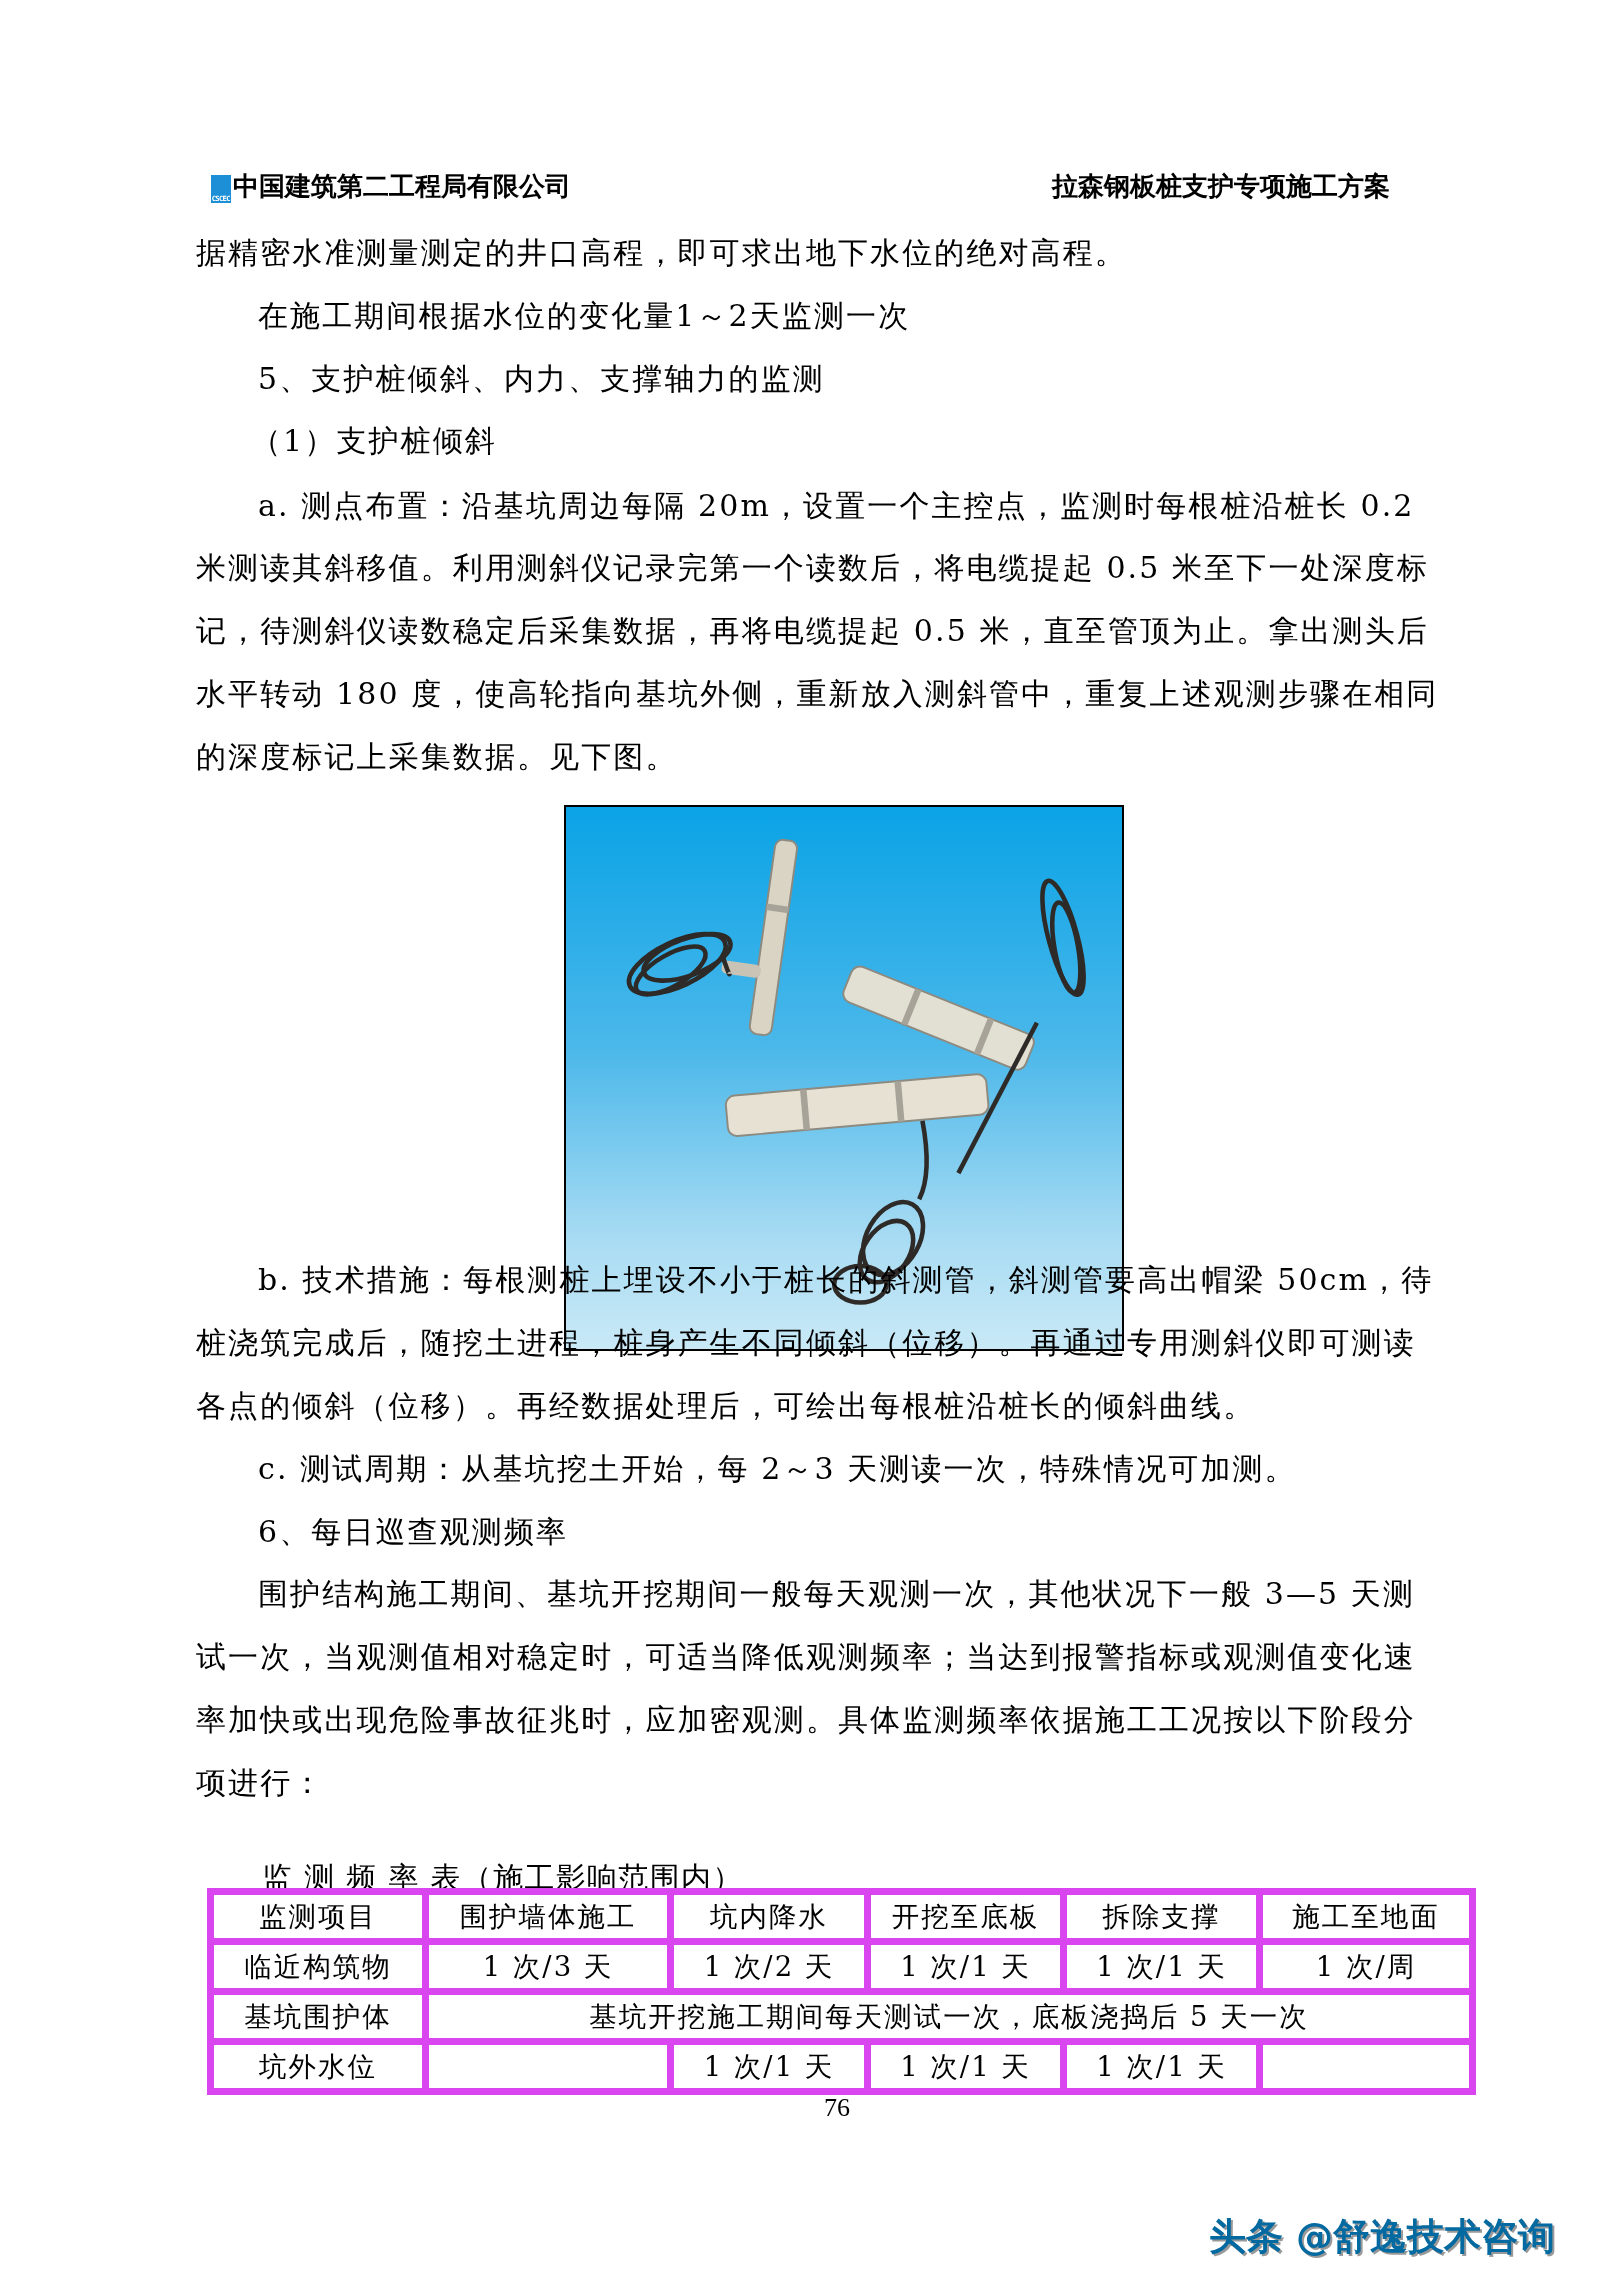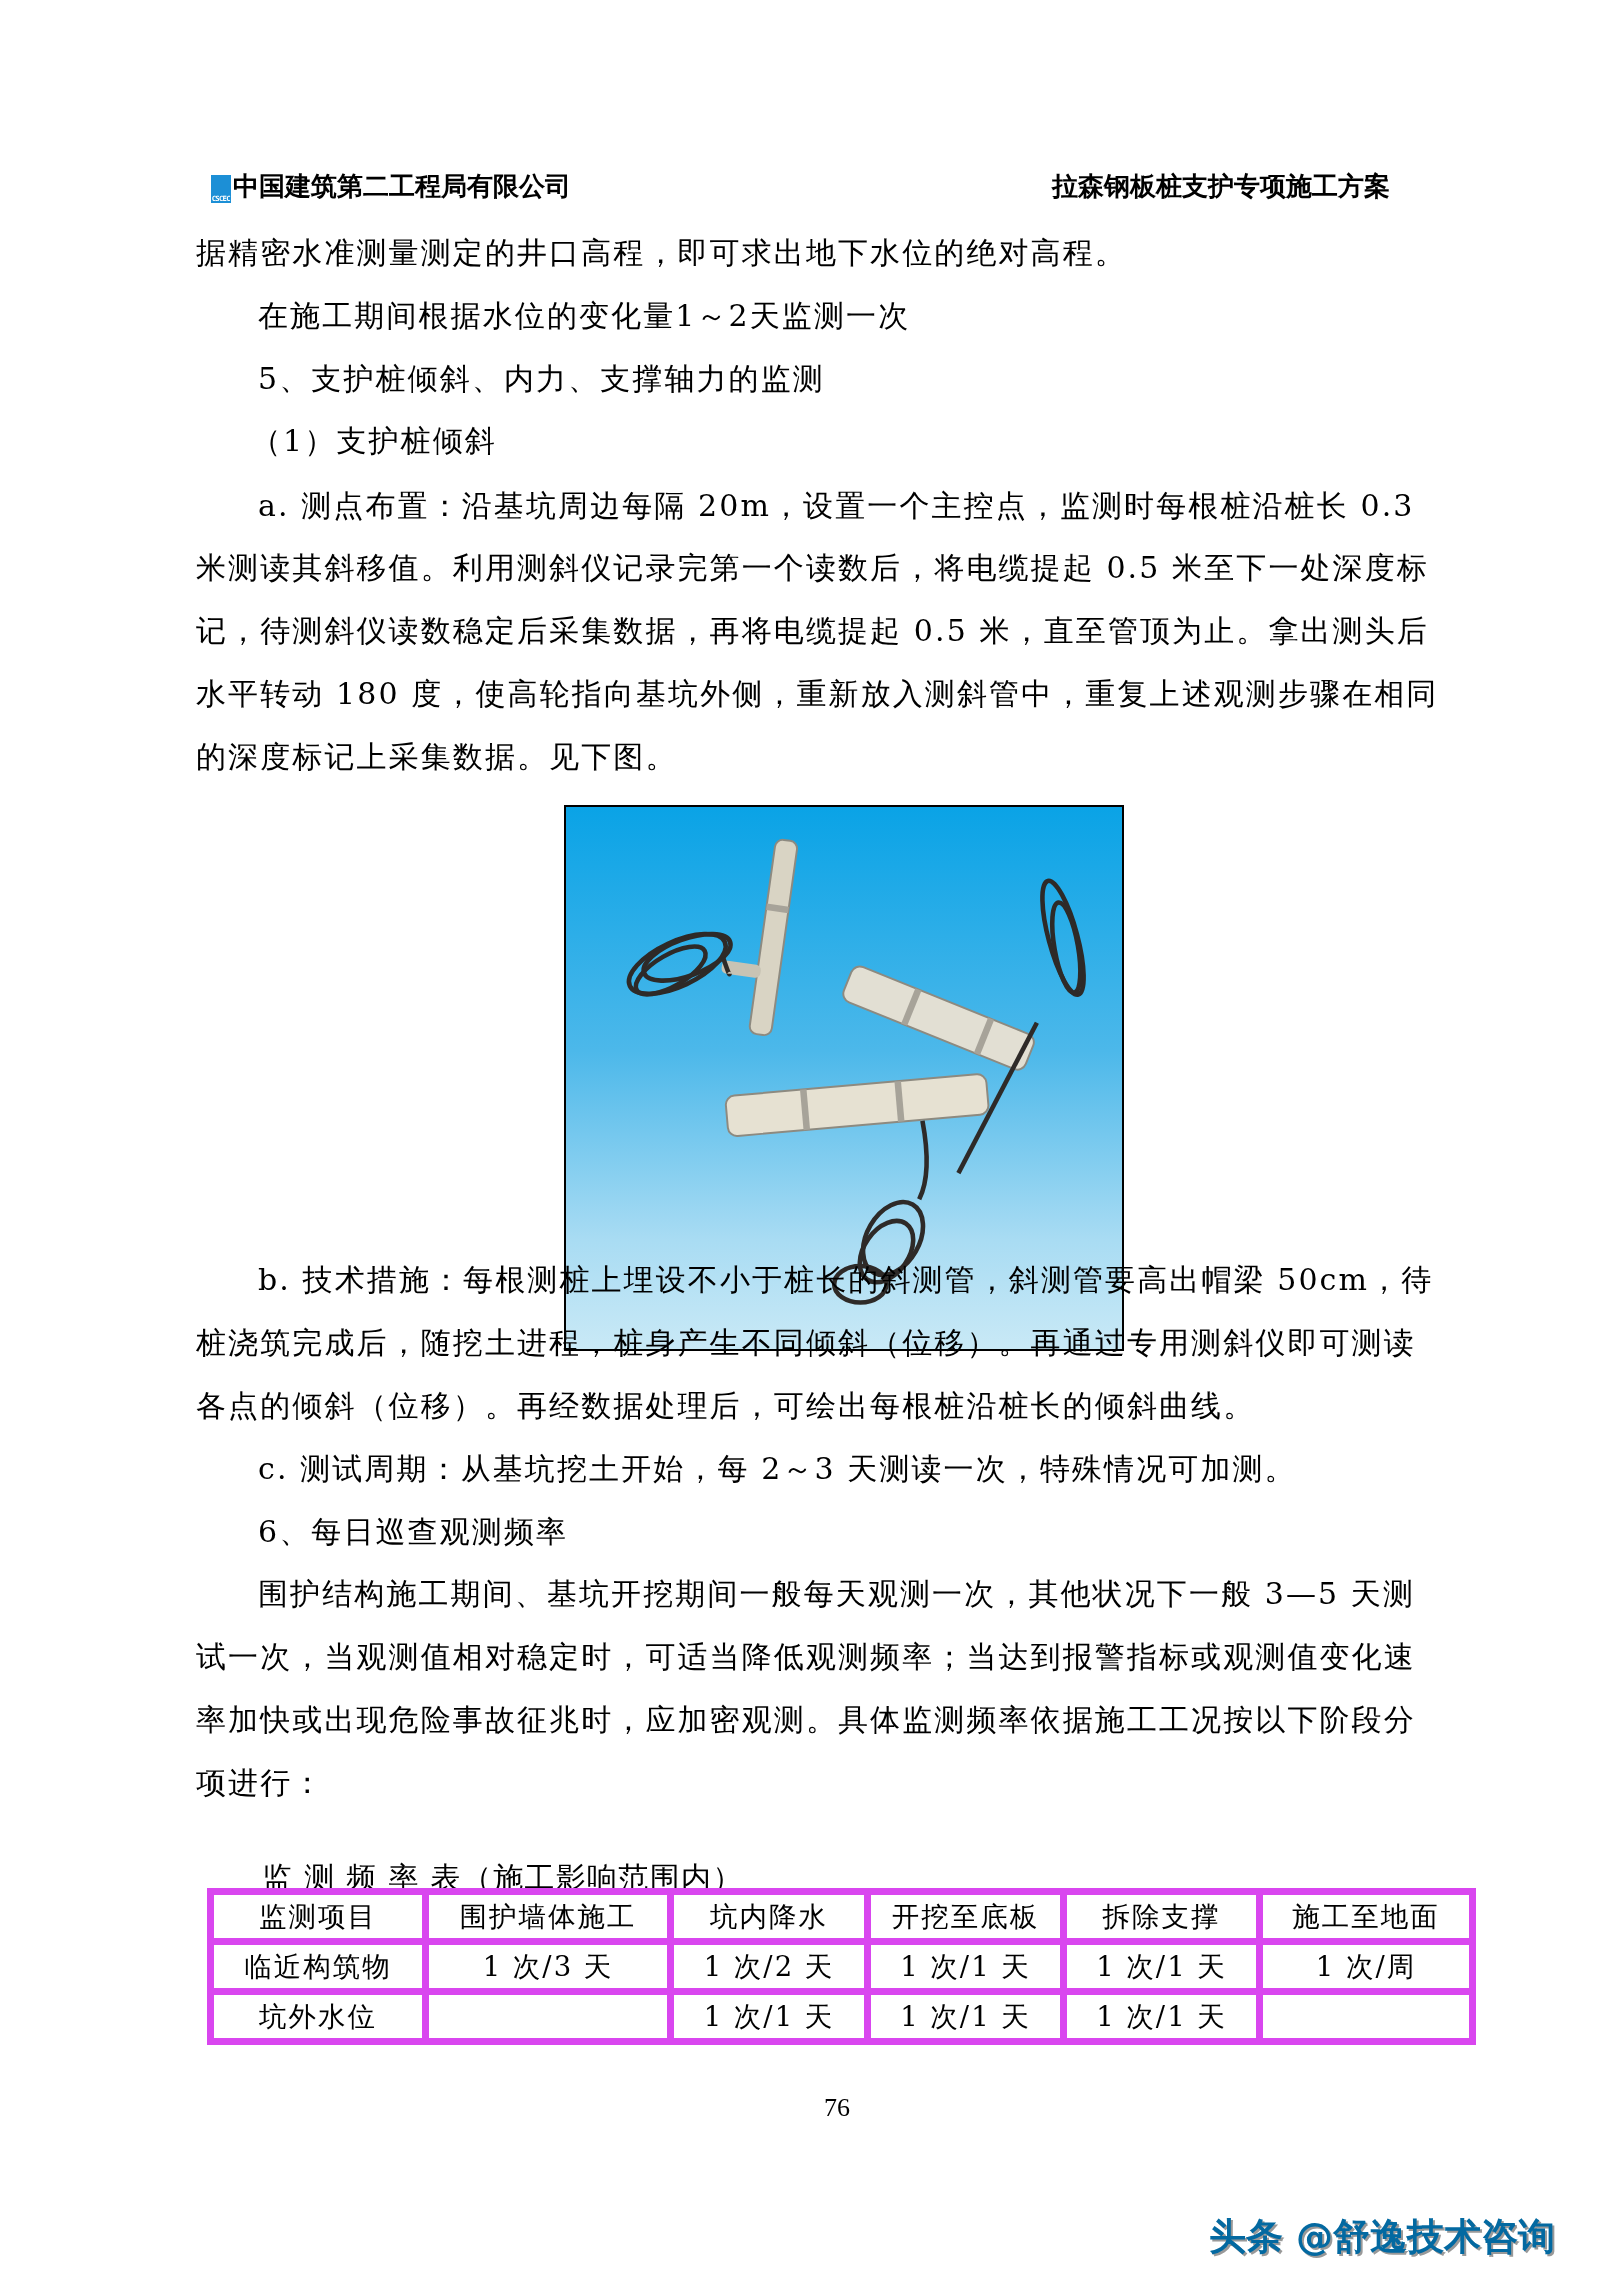--- a/index.html
+++ b/index.html
@@ -31,21 +31,21 @@
 <div class="abs logo">
   <span>CSCEC</span>
 </div>
 <div class="abs hdr" style="left:233px;">中国建筑第二工程局有限公司</div>
 <div class="abs hdr" style="left:1052px;">拉森钢板桩支护专项施工方案</div>
 
 <div class="abs line" style="top:233px;">据精密水准测量测定的井口高程，即可求出地下水位的绝对高程。</div>
 <div class="abs line indent" style="top:296px;">在施工期间根据水位的变化量1～2天监测一次</div>
 <div class="abs line indent" style="top:359px;">5、支护桩倾斜、内力、支撑轴力的监测</div>
 <div class="abs line" style="left:251px; top:421px;">（1）支护桩倾斜</div>
-<div class="abs line indent" style="top:486px;">a. 测点布置：沿基坑周边每隔 20m，设置一个主控点，监测时每根桩沿桩长 0.3</div>
+<div class="abs line indent" style="top:486px;">a. 测点布置：沿基坑周边每隔 20m，设置一个主控点，监测时每根桩沿桩长 0.2</div>
 <div class="abs line" style="top:548px;">米测读其斜移值。利用测斜仪记录完第一个读数后，将电缆提起 0.5 米至下一处深度标</div>
 <div class="abs line" style="top:611px;">记，待测斜仪读数稳定后采集数据，再将电缆提起 0.5 米，直至管顶为止。拿出测头后</div>
 <div class="abs line" style="top:674px;">水平转动 180 度，使高轮指向基坑外侧，重新放入测斜管中，重复上述观测步骤在相同</div>
 <div class="abs line" style="top:737px;">的深度标记上采集数据。见下图。</div>
 
 <div class="abs photo">
   <svg width="556" height="542" viewBox="0 0 850 829">
 
     <g transform="rotate(8 320 200)">
       <rect x="300" y="50" width="34" height="300" rx="12" fill="#d9d4c4" stroke="#8d8a80" stroke-width="3"></rect>
@@ -119,20 +119,24 @@
   </tr>
   <tr>
     <td>临近构筑物</td>
     <td>1 次/3 天</td>
     <td>1 次/2 天</td>
     <td>1 次/1 天</td>
     <td>1 次/1 天</td>
     <td>1 次/周</td>
   </tr>
   <tr>
+    <td>基坑围护体</td>
+    <td colspan="5">基坑开挖施工期间每天测试一次，底板浇捣后 5 天一次</td>
+  </tr>
+  <tr>
     <td>坑外水位</td>
     <td></td>
     <td>1 次/1 天</td>
     <td>1 次/1 天</td>
     <td>1 次/1 天</td>
     <td></td>
   </tr>
 </tbody>
   </table>
 

